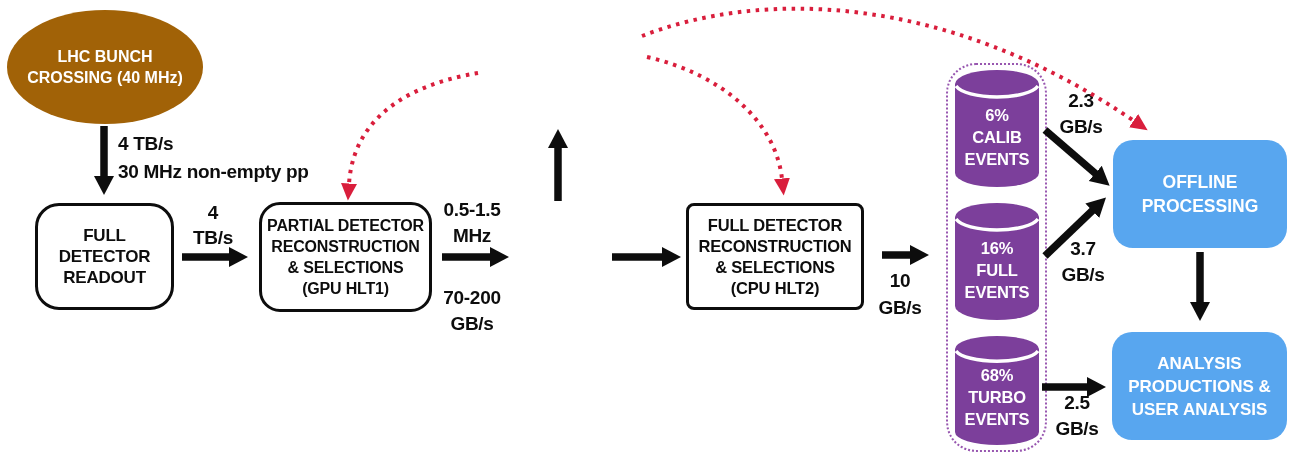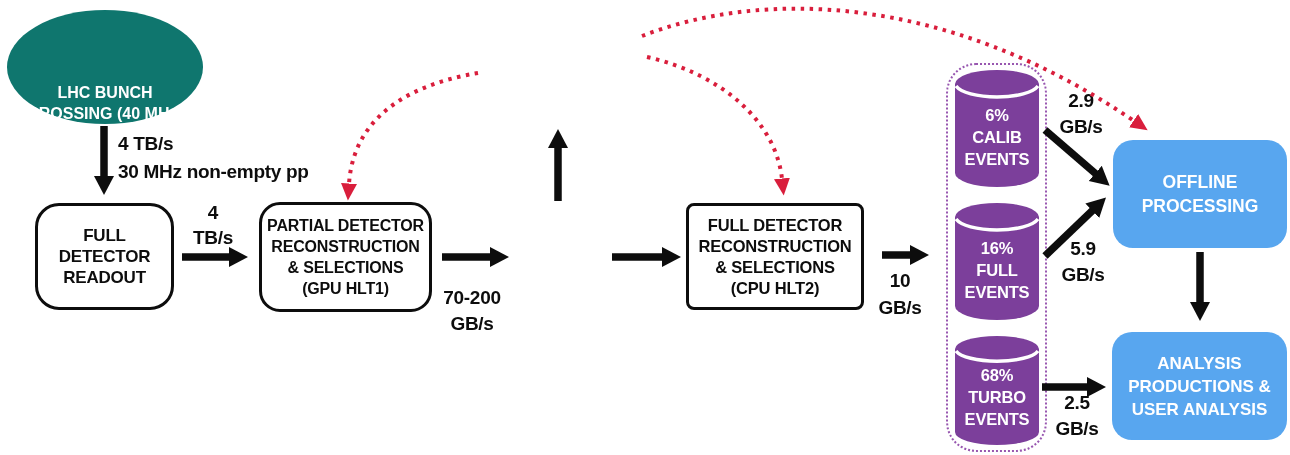--- a/index.html
+++ b/index.html
@@ -9,22 +9,22 @@
   }
   .node {
     position:absolute; display:flex; align-items:center; justify-content:center;
     text-align:center; white-space:pre-line; box-sizing:border-box; z-index:2;
   }
   .box {
     background:#ffffff; border:3.5px solid #0d0d0d; border-radius:21px;
     font-size:16.5px; line-height:21px; color:#0d0d0d; letter-spacing:-0.2px;
   }
   .ellipse {
-    background:#0f766e; border-radius:50%; color:#ffffff;
-    font-size:16px; line-height:21px;align-items:flex-end;
+    background:#a16207; border-radius:50%; color:#ffffff;
+    font-size:16px; line-height:21px;
   }
   .green { background:#12883b; color:#ffffff; border-radius:18px; font-size:17px; line-height:23px; }
   .blue  { background:#58a6ef; color:#ffffff; border-radius:20px; font-size:17.5px; line-height:24px; }
   .dotted-group {
     position:absolute; border:2.5px dotted #9857b0; border-radius:30px;
     box-sizing:border-box; z-index:1; background:transparent;
   }
   .cyl { position:absolute; z-index:2; }
   .cyl svg { position:absolute; left:0; top:0; }
   .cyl .t {
@@ -115,27 +115,29 @@
   <div class="node blue" style="left:1112px; top:332px; width:175px; height:108px; line-height:23px; font-size:17px;">
     <span>ANALYSIS
 PRODUCTIONS &amp;
 USER ANALYSIS</span>
   </div>
 
   <div class="lbl" style="left:118px; top:130px; width:240px; text-align:left; line-height:28px;">4 TB/s
 30 MHz non-empty pp</div>
   <div class="lbl" style="left:183px; top:200px; width:60px; line-height:25px;">4
 TB/s</div>
+  <div class="lbl" style="left:433px; top:197px; width:78px;">0.5-1.5
+MHz</div>
   <div class="lbl" style="left:433px; top:285px; width:78px;">70-200
 GB/s</div>
   <div class="lbl" style="left:872px; top:267px; width:56px; line-height:27px;">10
 GB/s</div>
-  <div class="lbl" style="left:1050px; top:88px; width:62px;">2.9
+  <div class="lbl" style="left:1050px; top:88px; width:62px;">2.3
 GB/s</div>
-  <div class="lbl" style="left:1052px; top:236px; width:62px;">5.9
+  <div class="lbl" style="left:1052px; top:236px; width:62px;">3.7
 GB/s</div>
   <div class="lbl" style="left:1046px; top:390px; width:62px;">2.5
 GB/s</div>
 
   <svg class="wires" width="1290" height="455" viewBox="0 0 1290 455">
     <defs>
       <marker id="ab" markerUnits="userSpaceOnUse" markerWidth="22" markerHeight="22" refX="1" refY="10" orient="auto">
         <path d="M0,0 L19,10 L0,20 z" fill="#0d0d0d"></path>
       </marker>
       <marker id="ar" markerUnits="userSpaceOnUse" markerWidth="19" markerHeight="18" refX="0.5" refY="8" orient="auto">

